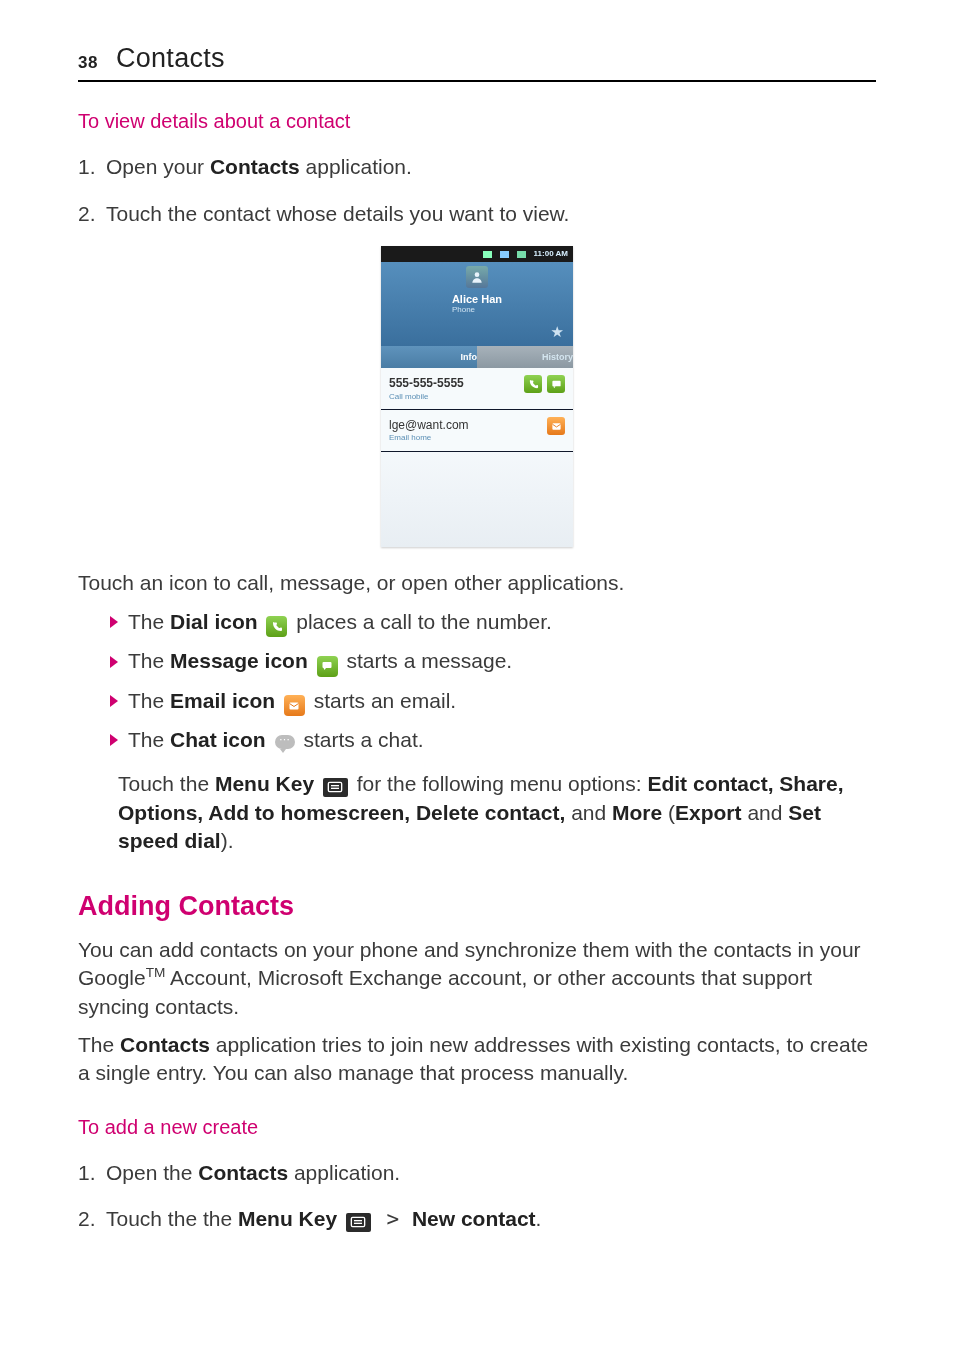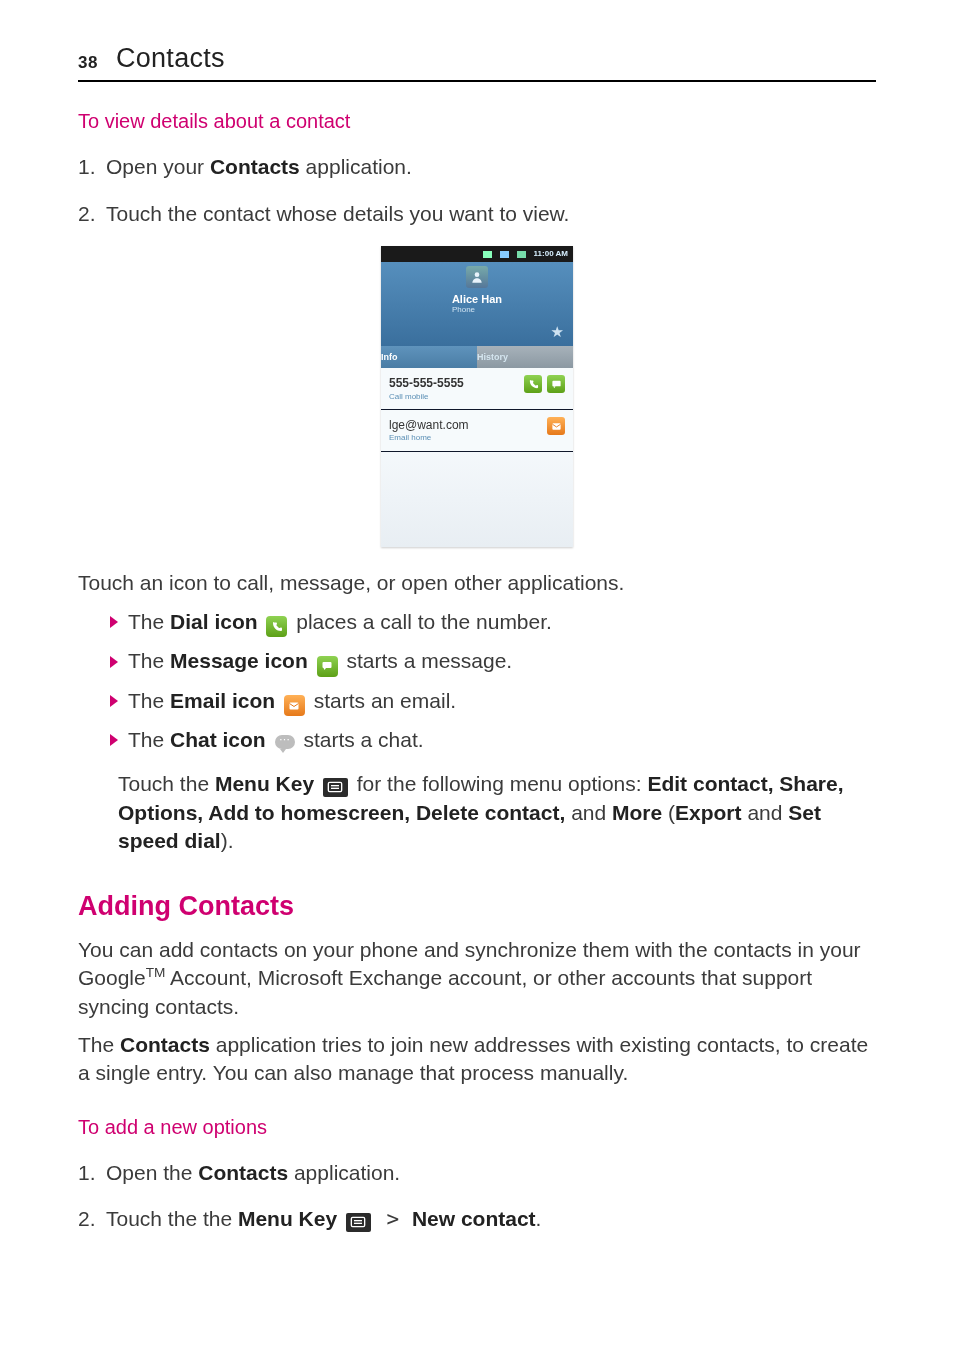--- a/index.html
+++ b/index.html
@@ -212,21 +212,21 @@
     border-radius:3px;
     display:flex; align-items:center; justify-content:center;
   }
   .avatar svg{ width:14px; height:14px; }
   .contact-name { color:#fff; font-weight:600; font-size:11px; line-height:1;}
   .contact-sub { color:#cfe3f2; font-size:8px; }
   .star { margin-left:auto; color:#cfe3f2; font-size:15px; padding-right:3px;}
   .tabs {
     display:flex;
     font-size:9px;
-    text-align:left;
+    text-align:right;
   }
   .tab {
     flex:1;
     padding:5px 0;
   }
   .tab.active{
     background: linear-gradient(#5f93bc,#4a7da5);
     color:#fff;
     font-weight:600;
   }
@@ -405,21 +405,21 @@
   </div>
 
   <div class="h2">Adding Contacts</div>
   <div class="para">
     <span>You can add contacts on your phone and synchronize them with the contacts in your Google</span><span class="sup">TM</span><span> Account, Microsoft Exchange account, or other accounts that support syncing contacts.</span>
   </div>
   <div class="para">
     <span>The </span><strong class="ui">Contacts</strong><span> application tries to join new addresses with existing contacts, to create a single entry. You can also manage that process manually.</span>
   </div>
 
-  <div class="h3">To add a new options</div>
+  <div class="h3">To add a new create</div>
   <ol class="ol">
     <li>
       <span>Open the </span><strong class="ui">Contacts</strong><span> application.</span>
     </li>
     <li>
       <span>Touch the the </span><strong class="ui">Menu Key</strong>
       <span class="key">
         <svg viewBox="0 0 24 20">
             <rect x="2" y="3" width="20" height="14" rx="2" fill="none" stroke="#fff" stroke-width="2"></rect>
             <line x1="6" y1="8" x2="18" y2="8" stroke="#fff" stroke-width="2"></line>

